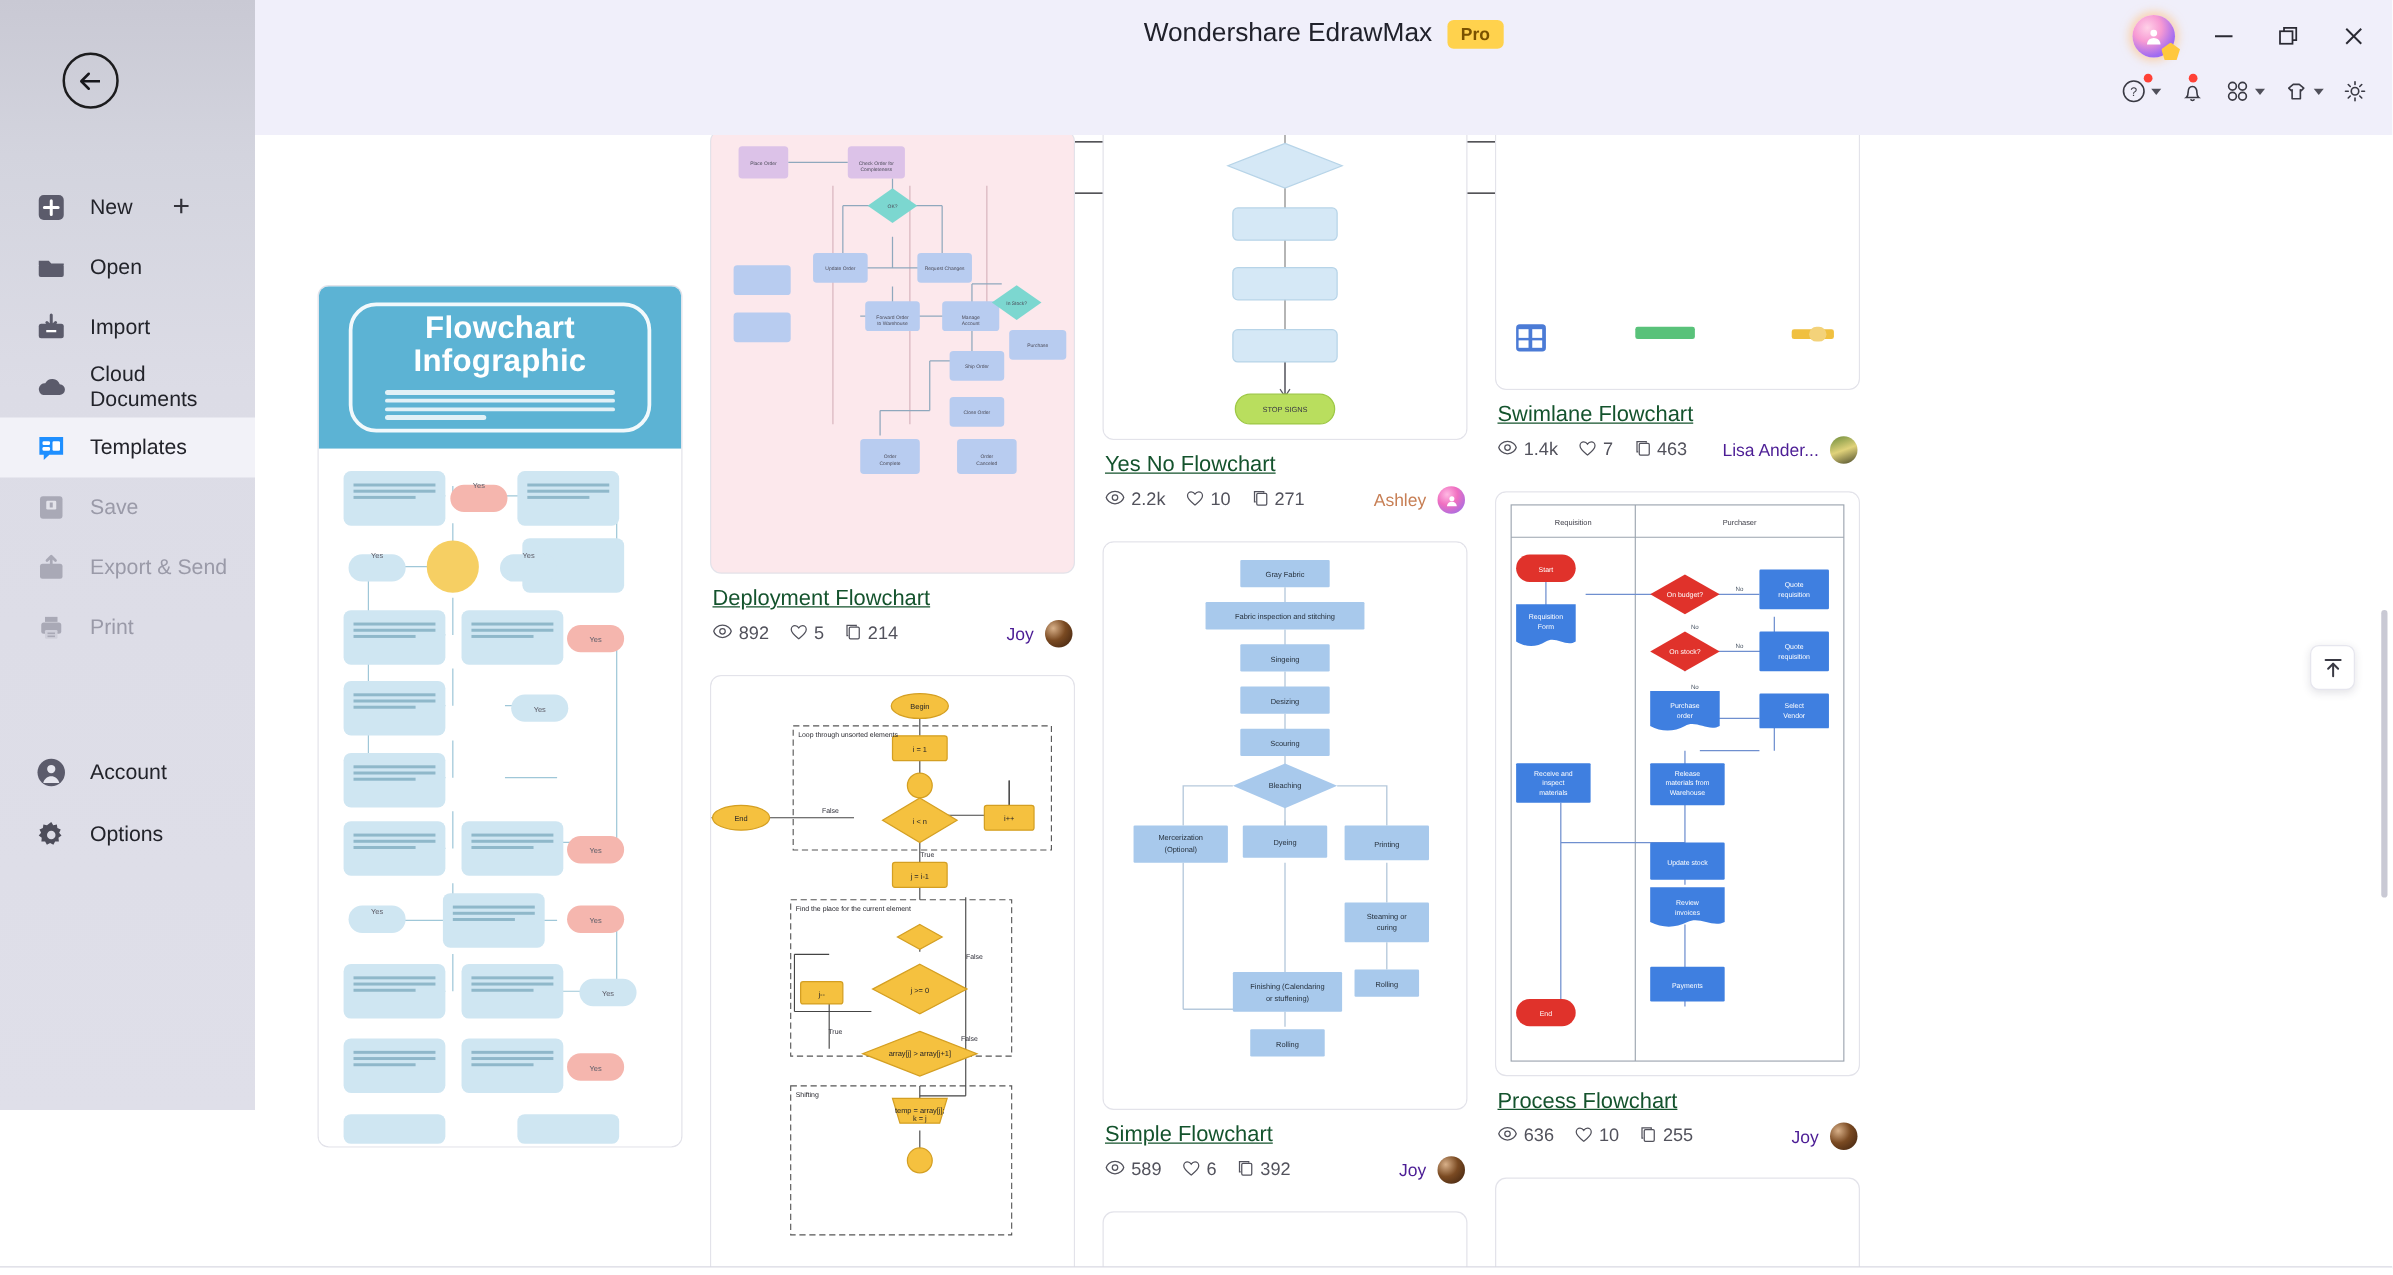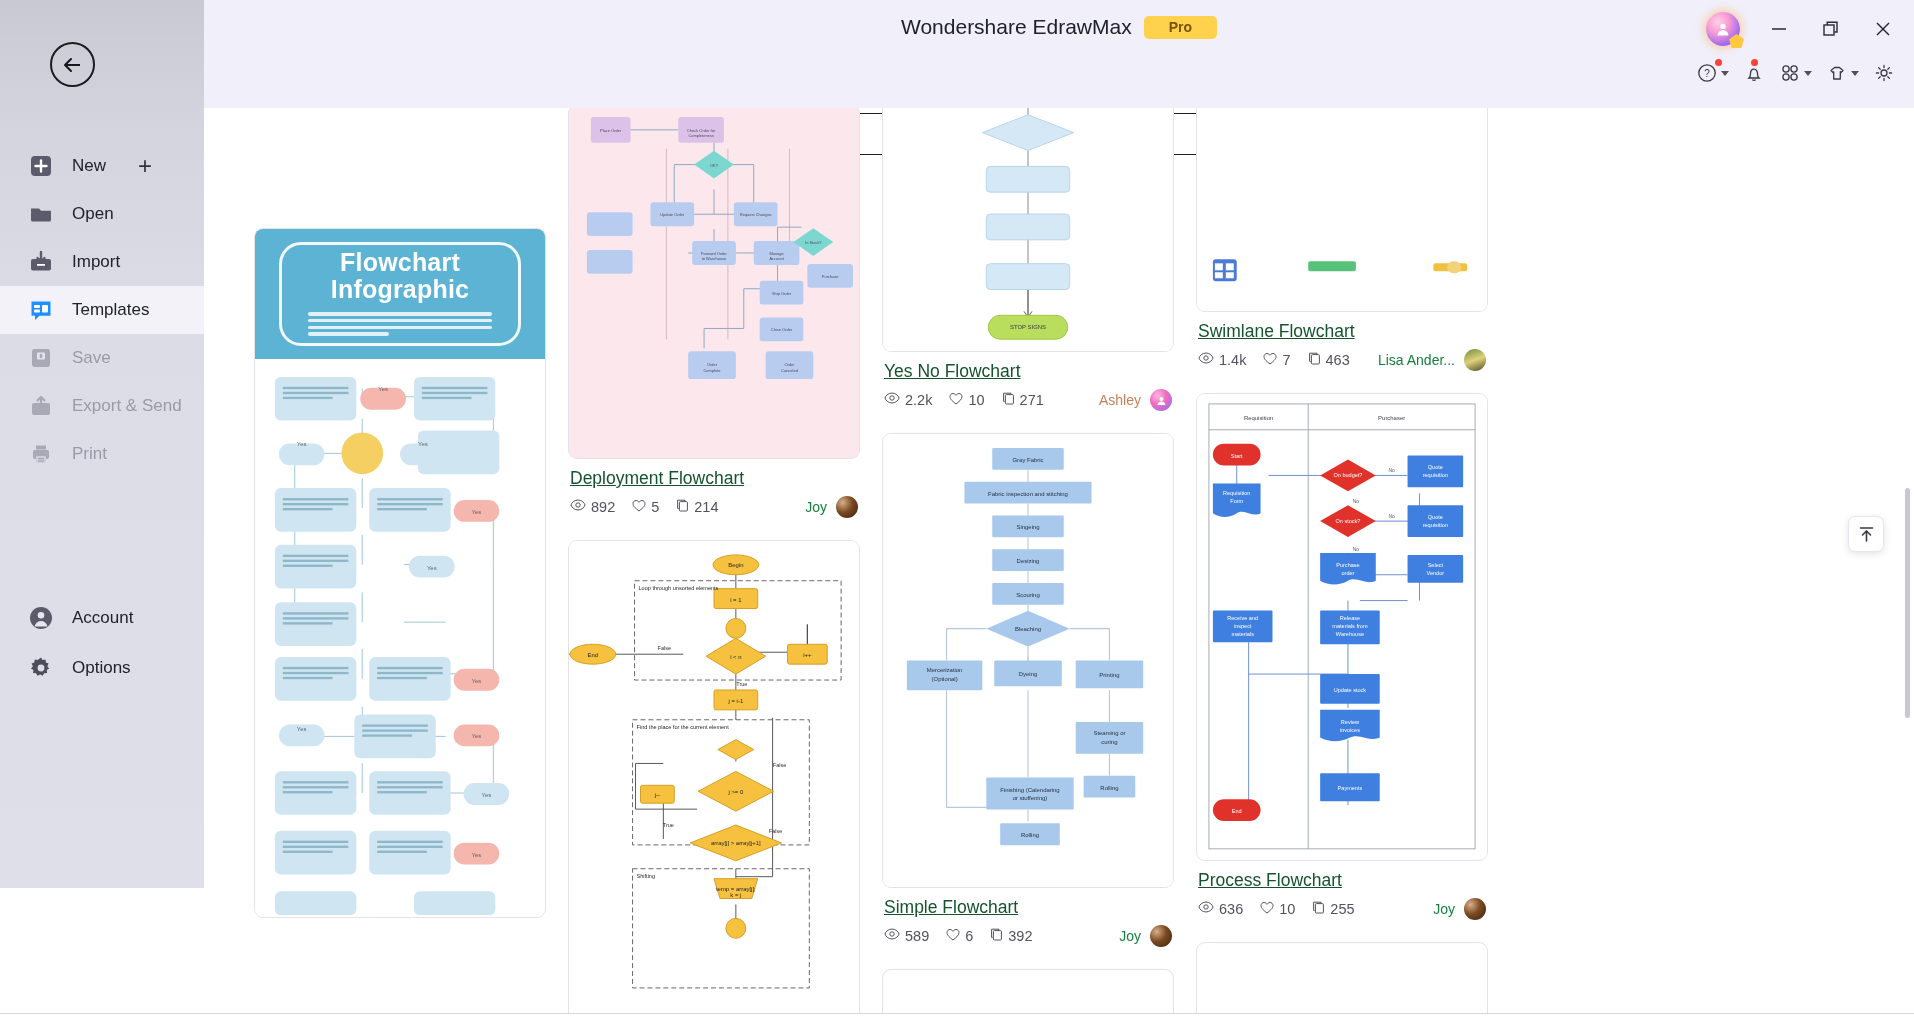--- a/index.html
+++ b/index.html
@@ -42,21 +42,21 @@
     position: absolute; left: 204px; top: 0; right: 0; height: 108px;
     background: #f0effa;
   }
   .title-text {
     position: absolute; left: 50%; transform: translateX(-50%); top: 15px;
     font-size: 21px; color: #20212b; white-space: nowrap;
     display: flex; align-items: center; gap: 12px;
   }
   .pro-badge {
     background: #ffd24d; color: #7a5200; font-size: 14px; font-weight: bold;
-    border-radius: 5px; padding: 2px 25px; line-height: 19px;
+    border-radius: 5px; padding: 2px 11px; line-height: 19px;
   }
   .win-ctrls { position: absolute; right: 18px; top: 12px; display: flex; align-items: center; gap: 26px; }
   .win-btn { width: 26px; height: 26px; display:flex; align-items:center; justify-content:center; cursor: pointer; }
   .avatar-hdr {
     position: relative; width: 34px; height: 34px; border-radius: 50%;
     background: radial-gradient(circle at 35% 30%, #ffd1e8 0%, #f79ad3 35%, #a36cf0 70%, #7a5cf5 100%);
     display:flex; align-items:center; justify-content:center; cursor: pointer;
     box-shadow: 0 0 7px 3px rgba(255,190,120,.55);
   }
   .avatar-hdr::after{
@@ -102,21 +102,21 @@
 
   .card { cursor: pointer; }
   .thumb {
     border: 1px solid #e3e3ea; border-radius: 9px; background: #fff; overflow: hidden;
     position: relative;
   }
   .meta { padding: 9px 2px 0 2px; }
   .tname { font-size: 17.5px; color: #14532d; margin-bottom: 7px; text-decoration: underline; }
   .stats { display:flex; align-items:center; font-size: 14.5px; color:#52525c; gap: 5px; }
   .stat { display:flex; align-items:flex-start; gap:5px; margin-right: 12px; }
-  .author { margin-left:auto; display:flex; align-items:center; gap:9px; font-size:14px; color:#15803d; }
+  .author { margin-left:auto; display:flex; align-items:center; gap:9px; font-size:14px; color:#4c1d95; }
   .av { width: 22px; height: 22px; border-radius: 50%; flex:0 0 22px; }
   .av.joy { background: radial-gradient(circle at 30% 30%, #d8b089 0%, #7a4a22 45%, #3a1f0d 100%); }
   .av.ashley { background: radial-gradient(circle at 35% 30%, #ffb9e3 0%, #f06fc0 40%, #8a6cf0 100%); display:flex;align-items:center;justify-content:center;}
   .av.lisa { background: linear-gradient(160deg,#6b8b3a 0%, #e0d27a 50%, #4a4a2a 100%); }
   .author.ashley-name { color:#c77f55; }
 
   
   .totop {
     position: absolute; right: 30px; top: 408px; width: 36px; height: 36px;
     border-radius: 7px; background: #fff; border: 1px solid #e6e6ee;
@@ -256,20 +256,28 @@
         <span class="ico">
           <svg width="24" height="24" viewBox="0 0 24 24">
               <rect x="2" y="9" width="20" height="11.5" rx="2" fill="#5b5b6b"></rect>
               <path d="M12 2v9M8.5 8 12 11.6 15.5 8" stroke="#5b5b6b" stroke-width="2.4" fill="none" stroke-linecap="round" stroke-linejoin="round"></path>
               <rect x="8" y="14" width="8" height="1.8" fill="#fff"></rect>
             </svg>
         </span>
         <span>Import</span>
       </div>
 
+      <div class="nav-item">
+        <span class="ico">
+          <svg width="26" height="24" viewBox="0 0 26 24">
+              <path d="M6.5 18h13a4.3 4.3 0 0 0 .3-8.6A6.3 6.3 0 0 0 8.2 8.6 4.8 4.8 0 0 0 6.5 18z" fill="#5b5b6b"></path>
+            </svg>
+        </span>
+        <span>Cloud Documents</span>
+      </div>
 
       <div class="nav-item active">
         <span class="ico">
           <svg width="24" height="24" viewBox="0 0 24 24">
               <path d="M2.5 3.5h19v14.3h-11L6 22v-4.2H2.5z" fill="#1e8fff"></path>
               <rect x="5" y="7" width="6" height="3" rx="1" fill="#fff"></rect>
               <rect x="5" y="11.5" width="6" height="3" rx="1" fill="#fff"></rect>
               <rect x="13" y="7" width="6" height="7.5" rx="1" fill="#fff"></rect>
             </svg>
         </span>

